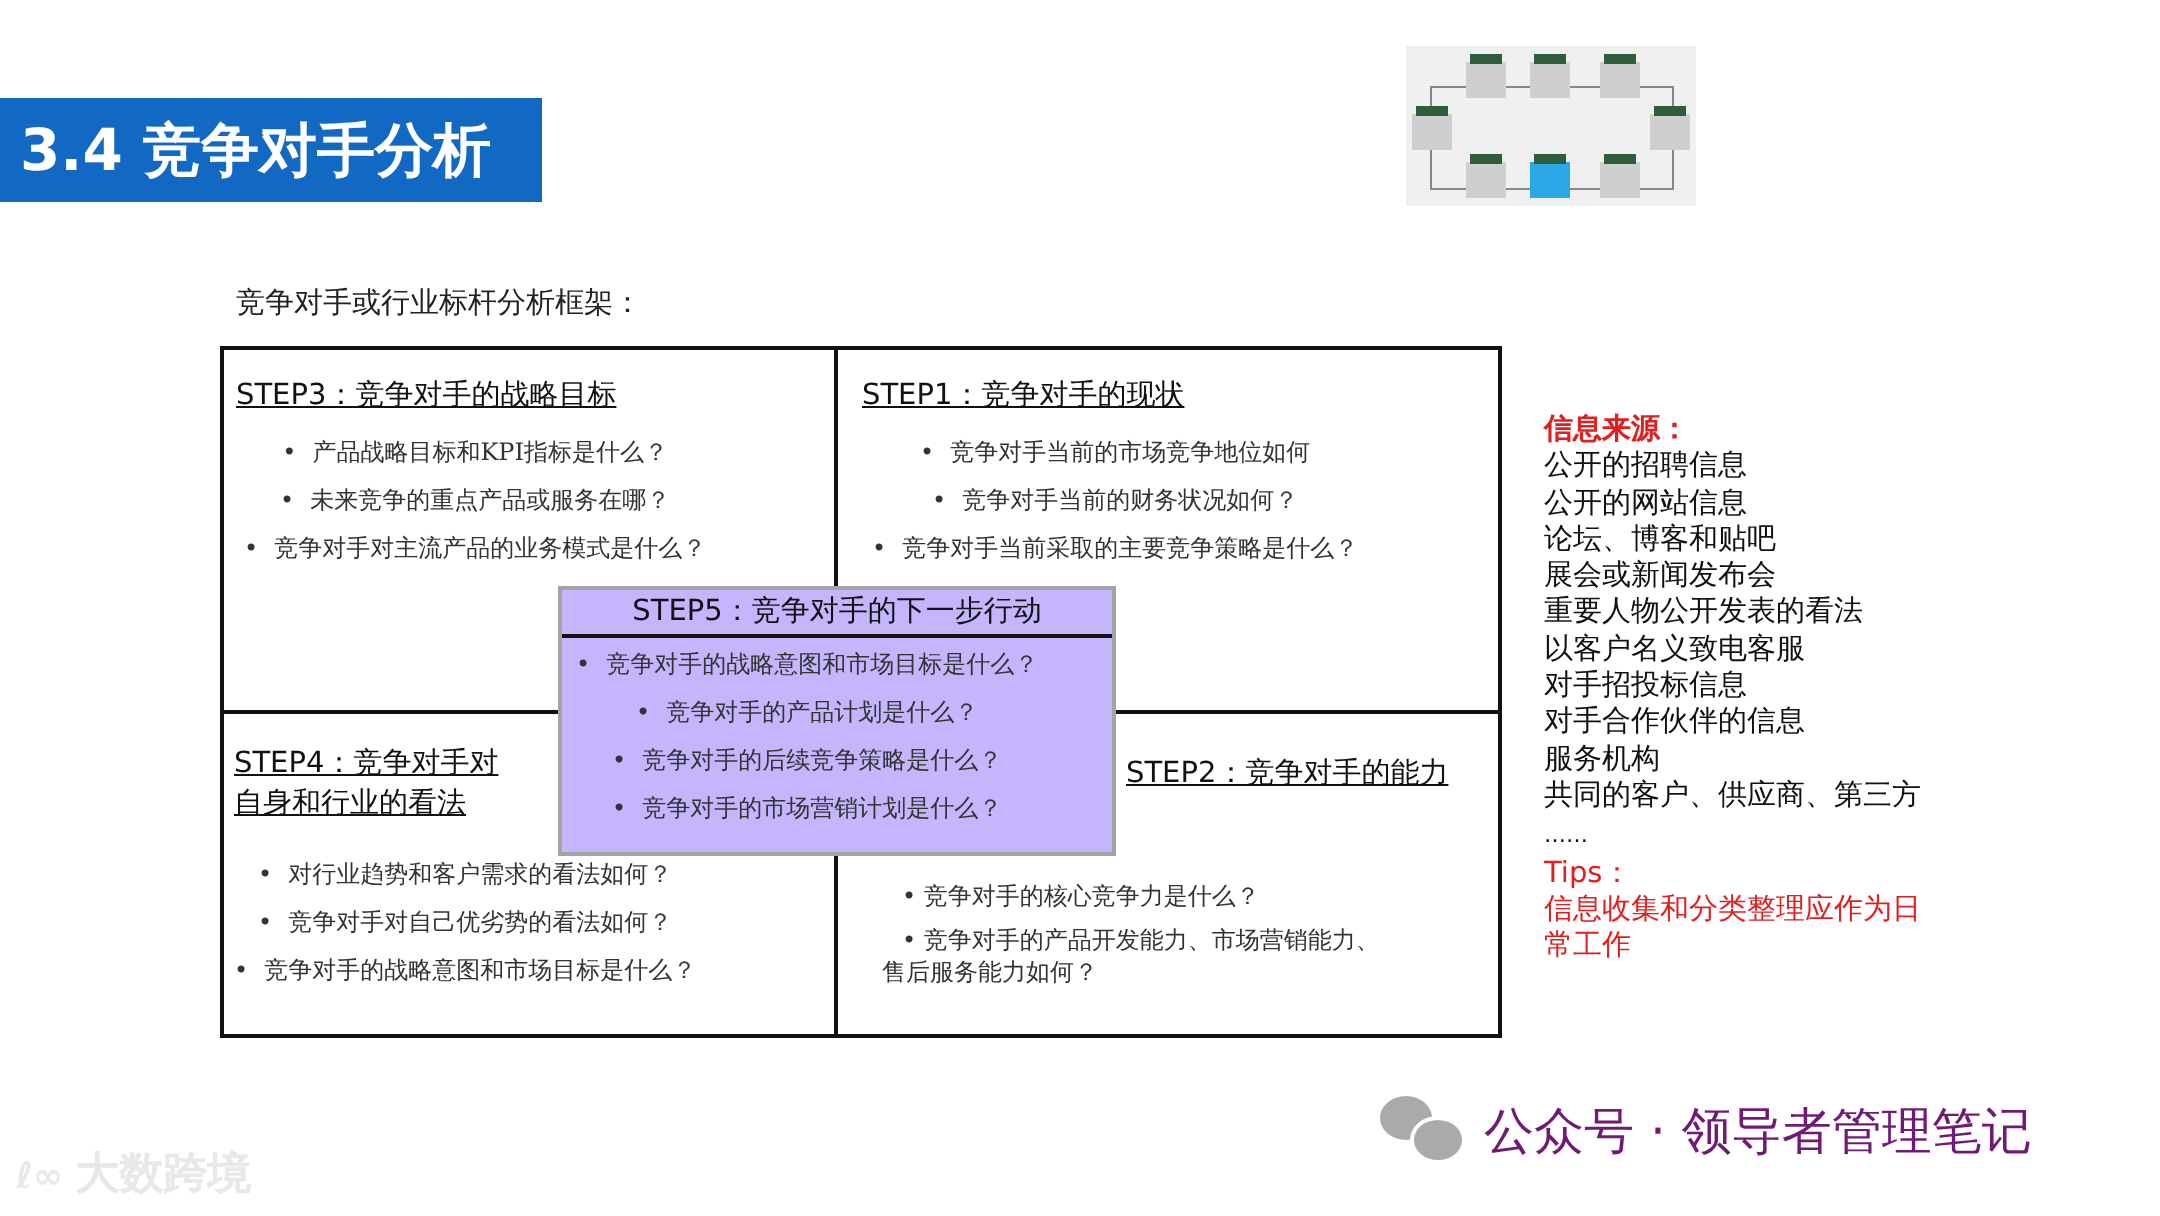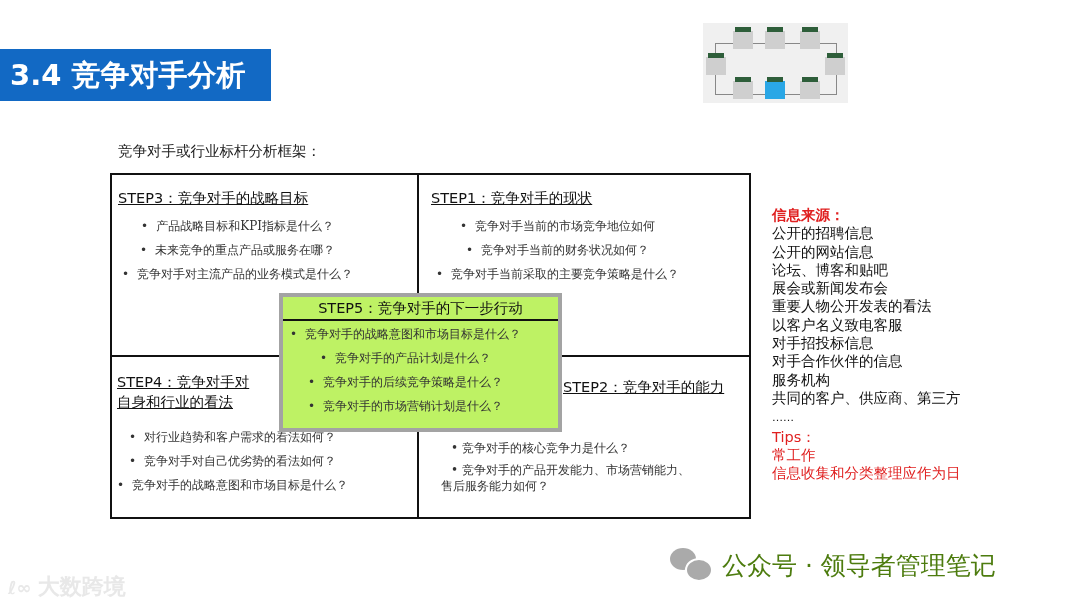--- a/index.html
+++ b/index.html
@@ -13,28 +13,28 @@
   .thumb .hl { background:#2aa7e6; }
   .thumb .ring { position:absolute; left:12px; top:20px; width:120px; height:50px; border:1px solid #888; }
   .subtitle { position:absolute; left:118px; top:142px; font-size:14.5px; color:#222; }
   .frame { position:absolute; left:110px; top:173px; width:637px; height:342px; border:2px solid #111; }
   .vline { position:absolute; left:417px; top:173px; width:2px; height:344px; background:#111; }
   .hline { position:absolute; left:110px; top:355px; width:641px; height:2px; background:#111; }
   .quad-title { position:absolute; font-size:14.5px; text-decoration:underline; color:#111; white-space:nowrap; line-height:20px; }
   .bullets { position:absolute; font-size:12px; color:#333; list-style:none; margin:0; padding:0; font-family:"DejaVu Serif","Liberation Serif",serif;text-align:center; }
   .bullets li { line-height:24px; white-space:nowrap; }
   .bullets li::before { content:"•"; margin-right:8px; font-family:"DejaVu Sans",sans-serif; }
-  .step5 { position:absolute; left:279px; top:293px; width:275px; height:131px; border:4px solid #a3a3a3; background:#bef264; }
+  .step5 { position:absolute; left:279px; top:293px; width:275px; height:131px; border:2px solid #a3a3a3; background:#c4b5fd; }
   .step5-head { height:22px; border-bottom:2px solid #111; text-align:center; font-size:14.5px; line-height:22px; color:#111; }
   .step5 .bullets { left:7px; top:25px; }
   .step2-bul { position:absolute; left:441px; top:437px; font-size:12px; color:#333; font-family:"DejaVu Serif","Liberation Serif",serif; line-height:22px; }
   .info { position:absolute; left:772px; top:206px; font-size:14.5px; line-height:18.3px; color:#111; }
   .info .red { color:#e02020; }
   .info .bold { font-weight:bold; }
-  .wm1 { position:absolute; left:670px; top:548px; font-size:25px; color:#4d7c0f; white-space:nowrap; display:flex; align-items:center; }
+  .wm1 { position:absolute; left:690px; top:548px; font-size:25px; color:#701a75; white-space:nowrap; display:flex; align-items:center; }
   .wechat { width:44px; height:34px; position:relative; margin-right:8px; }
   .wechat .b1 { position:absolute; left:0; top:0; width:26px; height:22px; border-radius:50%; background:#aaa; }
   .wechat .b2 { position:absolute; left:15px; top:10px; width:24px; height:20px; border-radius:50%; background:#aaa; border:2px solid #fff; }
   .wm2 { position:absolute; left:8px; top:572px; font-size:22px; color:#e8e8e8; white-space:nowrap; font-weight:bold; }
 </style>
 </head>
 <body>
 
 <div class="title-bar">
   <div class="title-text">3.4 竞争对手分析</div>
@@ -114,22 +114,22 @@
   <div>论坛、博客和贴吧</div>
   <div>展会或新闻发布会</div>
   <div>重要人物公开发表的看法</div>
   <div>以客户名义致电客服</div>
   <div>对手招投标信息</div>
   <div>对手合作伙伴的信息</div>
   <div>服务机构</div>
   <div>共同的客户、供应商、第三方</div>
   <div style="margin-top:2px;font-size:11px">……</div>
   <div class="red">Tips：</div>
+  <div class="red">信息收集和分类整理应作为日</div>
   <div class="red">常工作</div>
-  <div class="red">信息收集和分类整理应作为日</div>
 </div>
 
 <div class="wm1">
   <div class="wechat">
       <div class="b1"></div>
       <div class="b2"></div>
     </div>
   <span>公众号 · 领导者管理笔记</span>
 </div>
 <div class="wm2">

